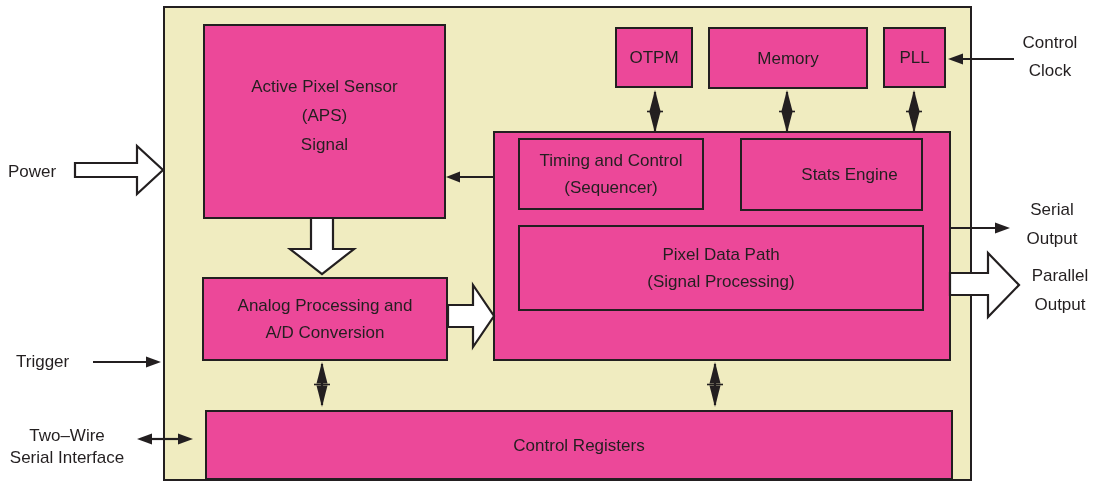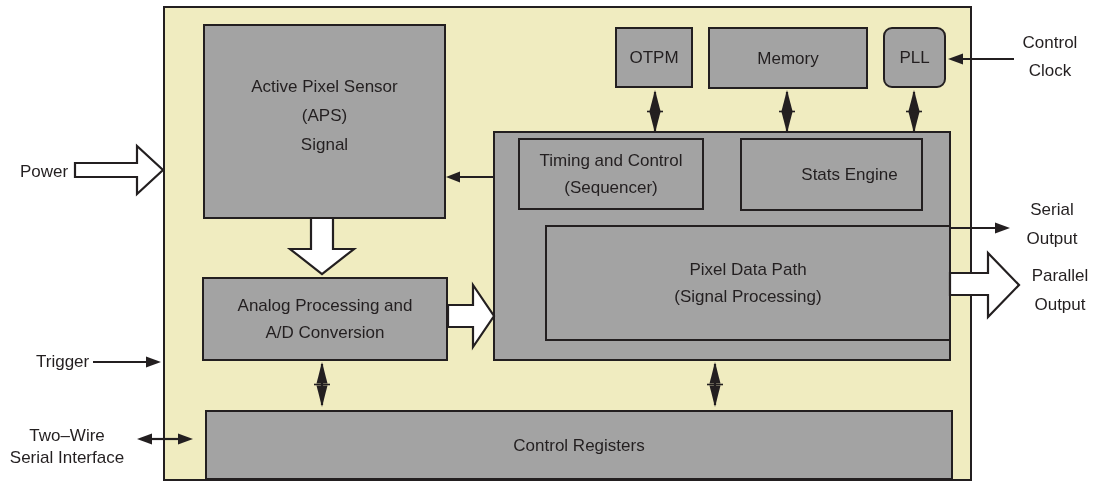--- a/index.html
+++ b/index.html
@@ -5,39 +5,39 @@
   html,body{margin:0;padding:0;background:#ffffff;}
   .stage{
     position:relative;width:1100px;height:486px;background:#ffffff;
     font-family:"Liberation Sans",sans-serif;color:#231f20;overflow:hidden;
   }
   .chip{
     position:absolute;left:163px;top:6px;width:809px;height:475px;
     background:#f0ecc0;border:2px solid #231f20;box-sizing:border-box;
   }
   .blk{
-    position:absolute;background:#a3a3a3;border:2px solid #231f20;box-sizing:border-box;
+    position:absolute;background:#ec4899;border:2px solid #231f20;box-sizing:border-box;
     display:flex;flex-direction:column;align-items:center;justify-content:center;
     font-size:17px;line-height:27px;text-align:center;
   }
   .blk-aps{left:203px;top:24px;width:243px;height:195px;line-height:29px;padding-bottom:12px;text-align:center;}
   .blk-otpm{left:615px;top:27px;width:78px;height:61px;}
   .blk-memory{left:708px;top:27px;width:160px;height:62px;}
-  .blk-pll{left:883px;top:27px;width:63px;height:61px;border-radius:9px;}
+  .blk-pll{left:883px;top:27px;width:63px;height:61px;}
   .blk-digital{left:493px;top:131px;width:458px;height:230px;}
   .blk-timing{left:518px;top:138px;width:186px;height:72px;}
   .blk-stats{left:740px;top:138px;width:183px;height:73px;padding-left:36px;}
-  .blk-pixelpath{left:545px;top:225px;width:406px;height:116px;}
+  .blk-pixelpath{left:518px;top:225px;width:406px;height:86px;}
   .blk-analog{left:202px;top:277px;width:246px;height:84px;}
   .blk-ctrlreg{left:205px;top:410px;width:748px;height:70px;}
   .lbl{
     position:absolute;font-size:17px;line-height:22px;white-space:nowrap;
   }
-  .lbl-power{left:20px;top:161px;}
-  .lbl-trigger{left:16px;top:351px;margin-left:20px;}
+  .lbl-power{left:8px;top:161px;}
+  .lbl-trigger{left:16px;top:351px;}
   .lbl-twowire{left:0px;top:425px;width:134px;text-align:center;}
   .lbl-external{left:1008px;top:29px;width:84px;text-align:center;line-height:28px;}
   .lbl-serial{left:1012px;top:195px;width:80px;text-align:center;line-height:29px;}
   .lbl-parallel{left:1020px;top:261px;width:80px;text-align:center;line-height:29px;}
   .arrows{position:absolute;left:0;top:0;width:1100px;height:486px;pointer-events:none;}
   .arrows .thin{stroke:#231f20;stroke-width:2.2;fill:none;}
   .arrows .head{fill:#231f20;stroke:none;}
   .arrows .blockarrow{fill:#ffffff;stroke:#231f20;stroke-width:2.2;stroke-linejoin:miter;}
   .arrows .bar{stroke:#231f20;stroke-width:1.6;fill:none;}
 </style>

